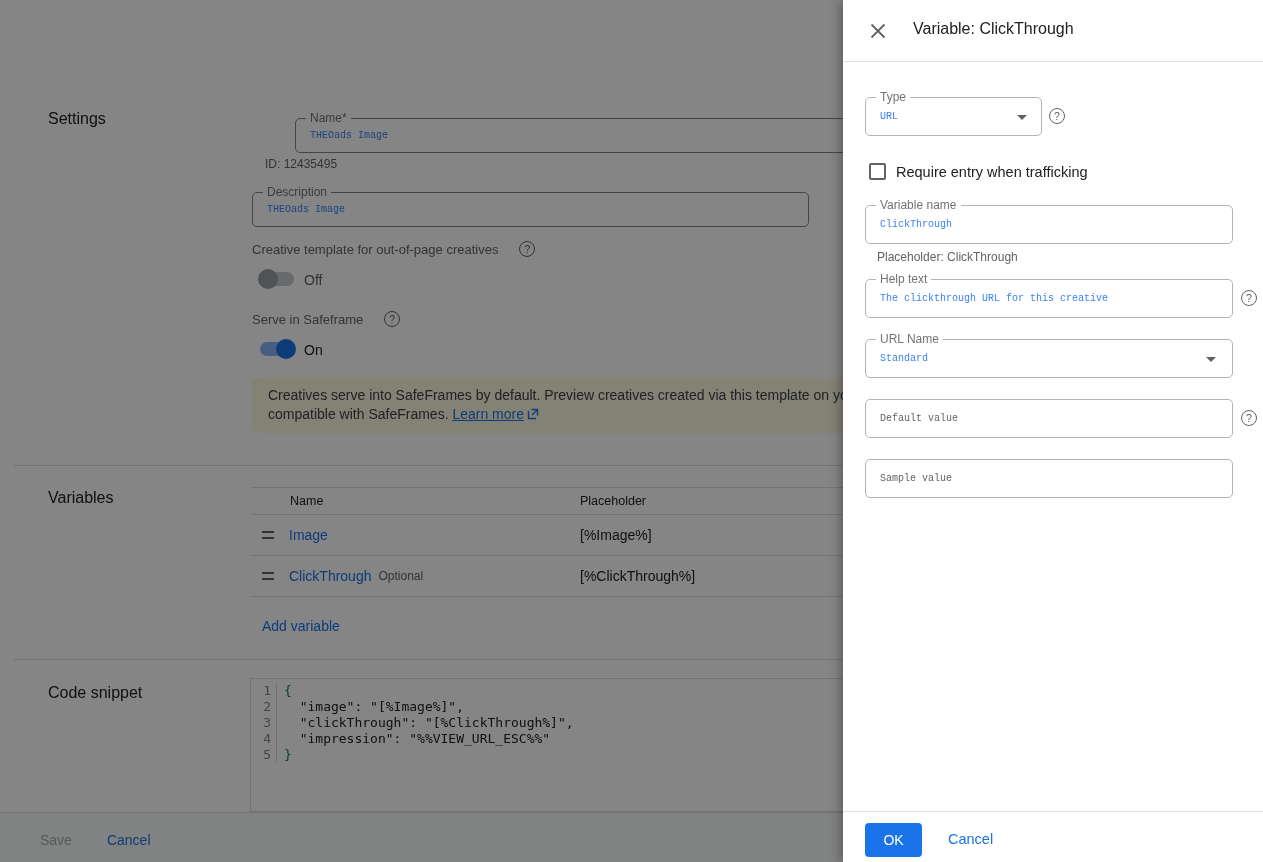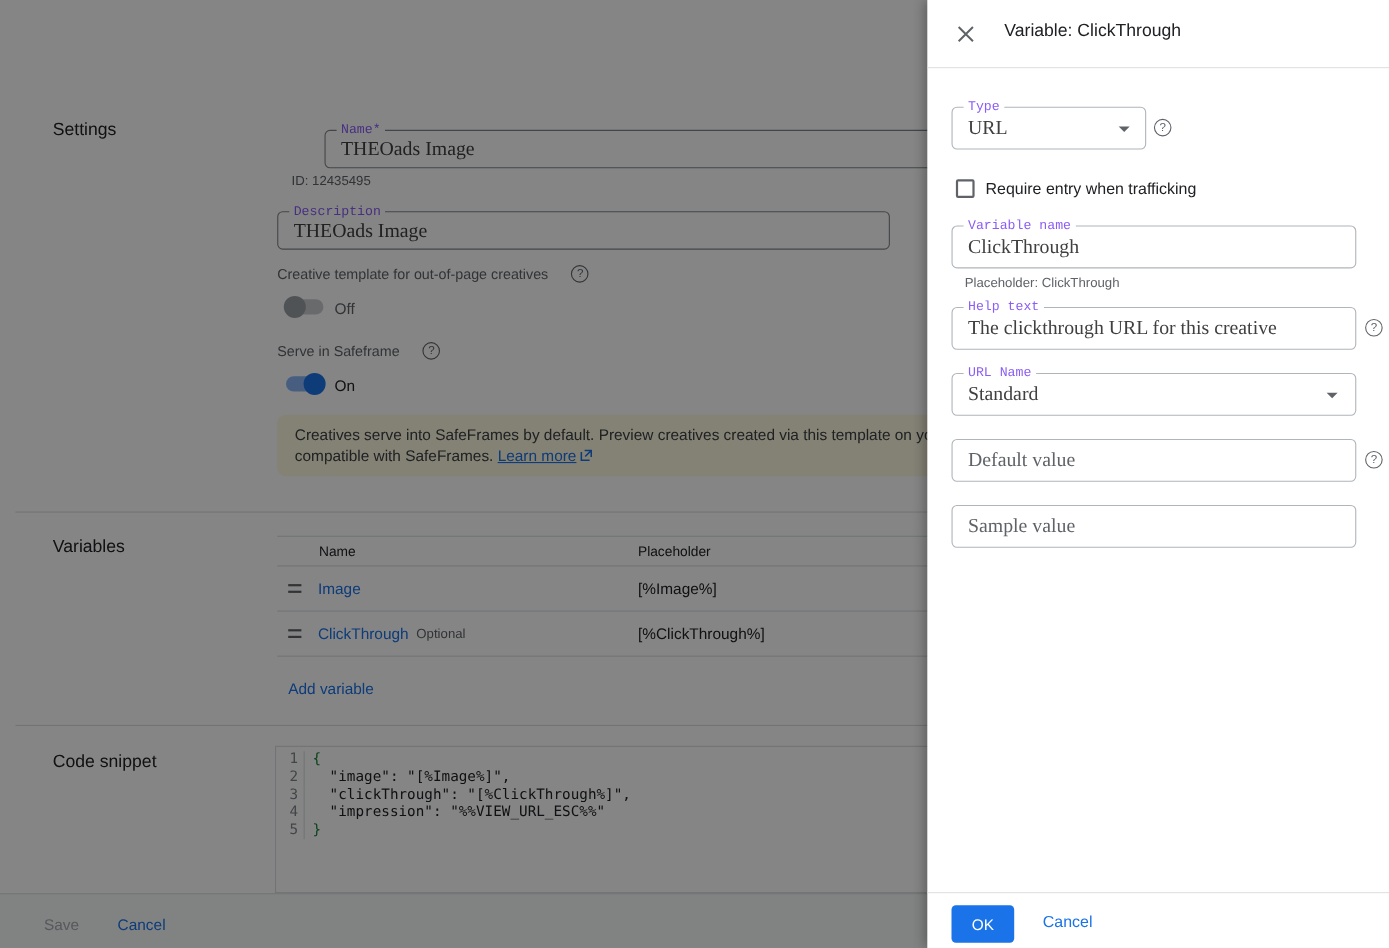--- a/index.html
+++ b/index.html
@@ -15,23 +15,23 @@
   .hdr-title { position:absolute; left:70px; top:11px; font-size:18px; color:#202124; }
   .hdr-sub   { position:absolute; left:70px; top:35px; font-size:12px; color:#5f6368; }
 
   .x-icon svg { display:block; }
 
   .section-title { position:absolute; font-size:16px; font-weight:500; color:#202124; }
 
   
   .mfield { position:absolute; border:1px solid #80868b; border-radius:5px; background:#fff; }
   .mfield .flabel { position:absolute; top:-7px; left:10px; background:#fff; padding:0 4px;
-    font-size:12px; color:#8b5cf6; line-height:12px; white-space:nowrap;font-family:Liberation Mono, monospace; }
+    font-size:12px; color:#737373; line-height:12px; white-space:nowrap; }
   .mfield input, .mfield .fvalue { position:absolute; inset:0; border:0; outline:0; background:transparent;
-    font-family:Liberation Serif, serif; font-size:18px; color:#404040; padding:0 14px;
+    font-family:Liberation Mono, monospace; font-size:10px; color:#3b82f6; padding:0 14px;
     line-height:37px; width:100%; }
   .mfield input::placeholder { color:#5f6368; opacity:1; }
   .helper { position:absolute; font-size:12px; color:#5f6368; }
 
   .panel .mfield { border-color:#b0b5ba; }
 
   .dd-arrow { position:absolute; top:17px; width:0; height:0;
     border-left:5px solid transparent; border-right:5px solid transparent; border-top:5px solid #5f6368; }
 
   .help-circle { display:inline-flex; align-items:center; justify-content:center;

